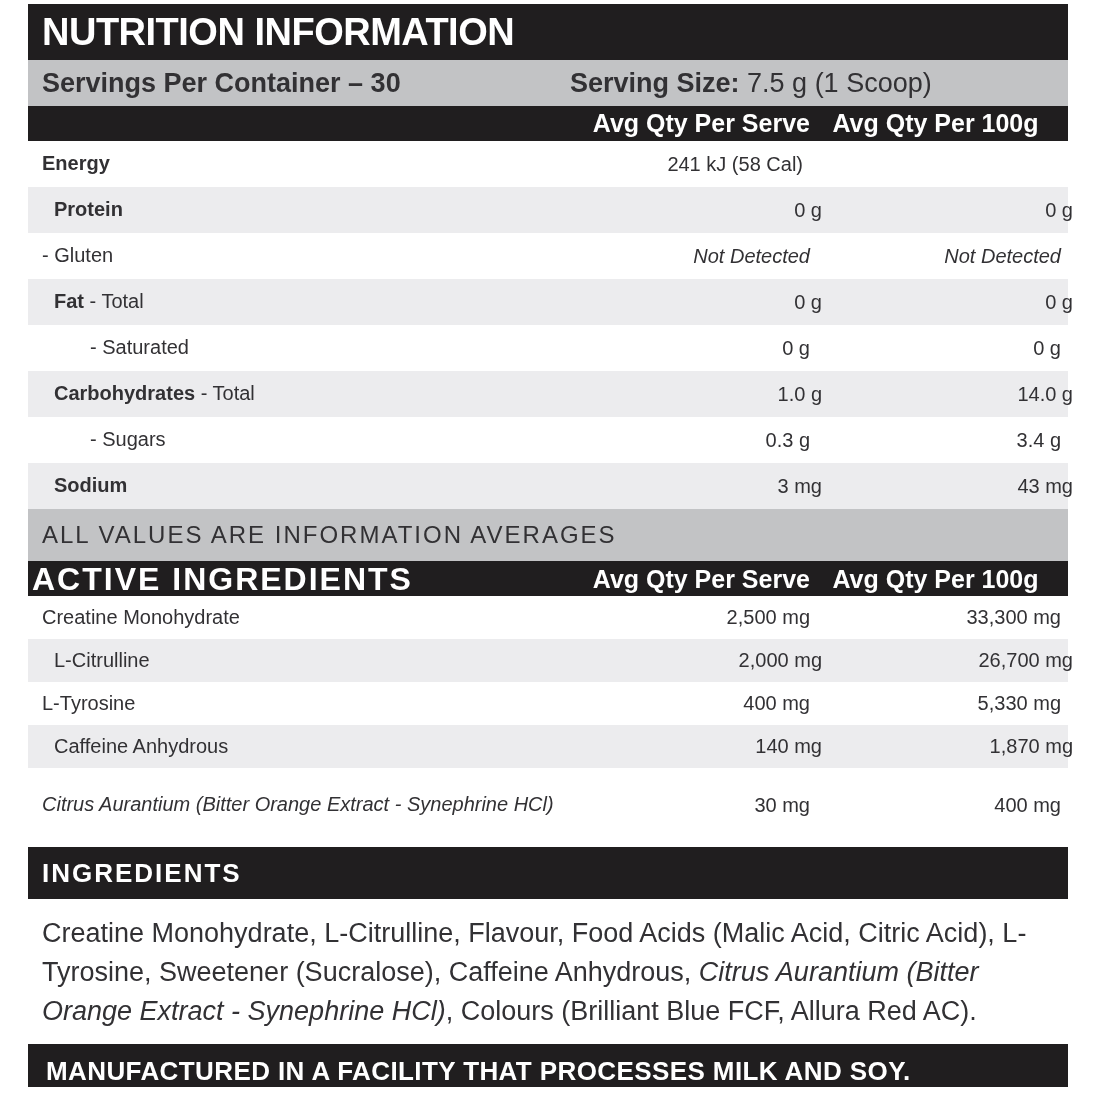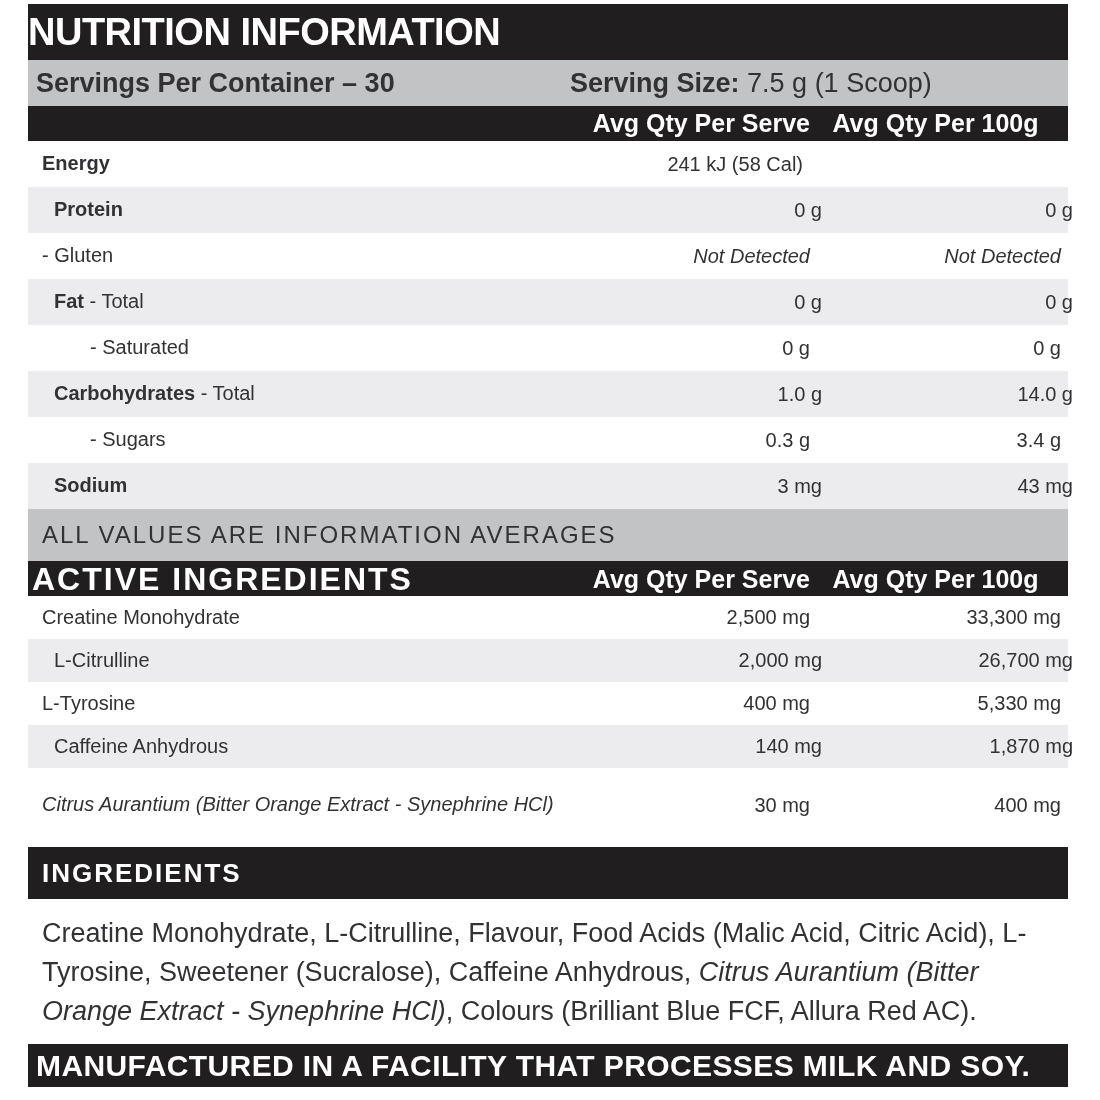--- a/index.html
+++ b/index.html
@@ -13,43 +13,43 @@
   html,body{margin:0;padding:0;}
   body{
     width:1100px;height:1100px;background:var(--paper);
     font-family:"Liberation Sans","DejaVu Sans",sans-serif;
     color:var(--ink);overflow:hidden;
   }
   .panel{width:1040px;margin:4px 32px 0 28px;}
   .bar{display:flex;align-items:center;}
   .black{background:var(--black);color:#fff;}
   .gray{background:var(--gray);}
-  .title-bar{height:56px;font-size:38px;font-weight:bold;letter-spacing:-0.5px;}
+  .title-bar{height:56px;padding-left:14px;font-size:38px;font-weight:bold;letter-spacing:-0.5px;}
   .servings-bar{height:46px;display:grid;grid-template-columns:542px 1fr;align-items:center;font-size:27px;}
-  .servings-left{padding-left:8px;font-weight:bold;}
+  .servings-left{padding-left:14px;font-weight:bold;}
   .servings-right .lbl{font-weight:bold;}
   .servings-right .val{font-weight:normal;}
   .thead{height:35px;display:grid;grid-template-columns:542px 240px 258px;align-items:center;font-size:25px;font-weight:bold;}
   .thead .c1{padding-left:4px;font-size:32px;letter-spacing:2px;}
   .thead .c2{text-align:right;}
   .thead .c3{text-align:center;padding-right:7px;}
   .row{display:grid;grid-template-columns:542px 240px 258px;align-items:center;height:46px;font-size:20px;background:#fff;}
   .row.shaded{background:var(--stripe);padding-left:12px;}
   .row.sm{height:43px;}
   .row.tall{height:74px;}
   .cell.lab{padding-left:14px;padding-right:8px;line-height:1.18;}
   .cell.lab .b{font-weight:bold;}
   .cell.lab.indent{padding-left:62px;}
   .cell.val{text-align:right;}
   .cell.val.last{padding-right:7px;}
   .it{font-style:italic;}
   .averages-bar{height:52px;padding-left:14px;font-size:24px;letter-spacing:2px;color:var(--ink);}
   .section-bar{height:52px;padding-left:14px;font-weight:bold;font-size:26px;letter-spacing:2px;margin-top:5px;}
   .ing-text{margin:15px 28px 13px 0;padding-left:14px;font-size:27px;line-height:1.45;}
-  .footer-bar{height:43px;padding-left:8px;font-weight:bold;font-size:30px;letter-spacing:0.4px;}
+  .footer-bar{height:43px;padding-left:18px;font-weight:bold;font-size:26px;letter-spacing:0.4px;align-items:flex-end;}
 </style>
 </head>
 <body>
 
 <div class="panel">
 
   <div class="bar black title-bar">
     <span>NUTRITION INFORMATION</span>
   </div>
 

